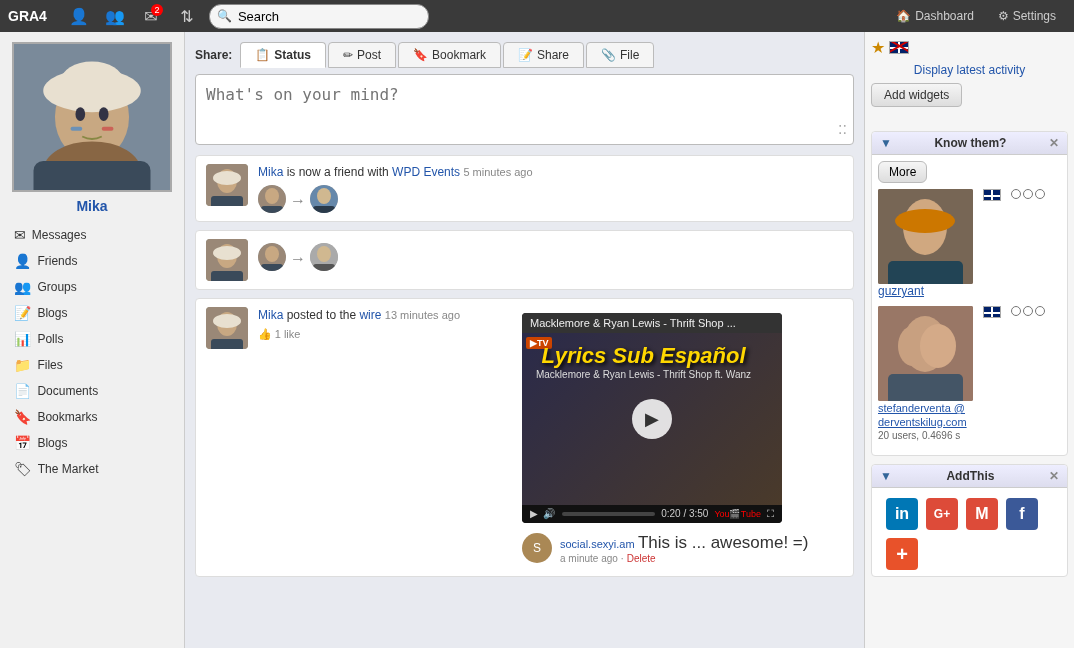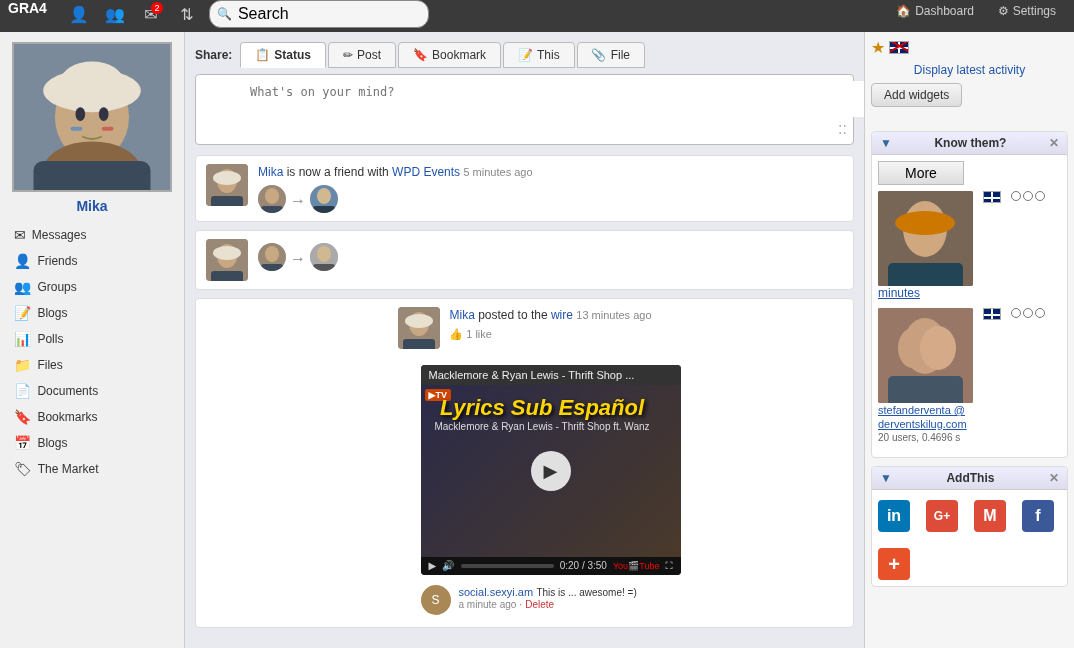--- a/index.html
+++ b/index.html
@@ -1,24 +1,24 @@
 <!DOCTYPE html>
 <html><head>
   <meta charset="utf-8">
   <style>
     * { box-sizing: border-box; margin: 0; padding: 0; }
     body { font-family: Arial, sans-serif; font-size: 12px; background: #e8e8e8; color: #333; width: 1074px; height: 648px; overflow: hidden; }
 
     
-    .topbar { background: #3a3a3a; height: 32px; display: flex; align-items: flex-start; padding: 0 8px; gap: 8px; }
+    .topbar { background: #3a3a3a; height: 32px; display: flex; align-items: center; padding: 0 8px; gap: 8px; }
     .topbar-logo { color: #fff; font-weight: bold; font-size: 14px; margin-right: 10px; }
     .topbar-icon { width: 28px; height: 28px; display: flex; align-items: center; justify-content: center; cursor: pointer; color: #ccc; font-size: 16px; position: relative; }
     .topbar-icon .badge { position: absolute; top: 2px; right: 2px; background: red; color: #fff; border-radius: 50%; font-size: 9px; width: 12px; height: 12px; display: flex; align-items: center; justify-content: center; }
     .topbar-search { flex: 1; max-width: 220px; position: relative; }
-    .topbar-search input { width: 100%; padding: 4px 8px 4px 28px; border-radius: 12px; border: 1px solid #888; background: #f5f5f5; font-size: 16px; }
+    .topbar-search input { width: 100%; padding: 4px 8px 4px 28px; border-radius: 12px; border: 1px solid #888; background: #f5f5f5; font-size: 13px; }
     .topbar-search .search-icon-inner { position: absolute; left: 8px; top: 50%; transform: translateY(-50%); color: #888; }
     .topbar-spacer { flex: 1; }
     .topbar-nav { display: flex; gap: 4px; }
     .topbar-nav-item { color: #ccc; padding: 4px 10px; border-radius: 4px; cursor: pointer; display: flex; align-items: center; gap: 4px; font-size: 12px; }
 
     
     .main-layout { display: flex; height: 616px; }
 
     
     .sidebar { width: 185px; background: #f0f0f0; border-right: 1px solid #ccc; display: flex; flex-direction: column; align-items: center; padding-top: 10px; }
@@ -32,21 +32,21 @@
     .content { flex: 1; overflow-y: auto; padding: 10px; background: #e8eaf0; }
 
     
     .share-bar { display: flex; align-items: center; gap: 0; margin-bottom: 6px; }
     .share-label { font-weight: bold; margin-right: 8px; color: #333; }
     .share-tab { padding: 5px 14px; border: 1px solid #bbb; background: #f5f5f5; cursor: pointer; font-size: 12px; display: flex; align-items: center; gap: 4px; border-radius: 4px 4px 0 0; margin-right: 2px; }
     .share-tab.active { background: #fff; border-bottom-color: #fff; font-weight: bold; }
 
     
     .status-box { background: #fff; border: 1px solid #bbb; border-radius: 4px; padding: 6px; margin-bottom: 10px; }
-    .status-input { width: 100%; border: none; outline: none; resize: none; height: 36px; font-size: 12px; color: #999; padding: 4px; margin-left: 44px; }
+    .status-input { width: 100%; border: none; outline: none; resize: none; height: 36px; font-size: 16px; color: #999; padding: 4px; }
     .status-input-bottom { text-align: right; color: #aaa; font-size: 16px; }
 
     
     .activity-item { background: #fff; border: 1px solid #ddd; border-radius: 4px; padding: 8px 10px; margin-bottom: 8px; display: flex; gap: 10px; }
     .activity-avatar { width: 42px; height: 42px; border-radius: 4px; background: #998; flex-shrink: 0; overflow: hidden; display: flex; align-items: center; justify-content: center; color: #fff; font-size: 18px; }
     .activity-body { flex: 1; }
     .activity-text { line-height: 1.4; margin-bottom: 4px; }
     .activity-text a { color: #2255aa; text-decoration: none; }
     .activity-text .time { color: #888; font-size: 11px; }
     .activity-avatars { display: flex; align-items: center; gap: 4px; margin-top: 4px; }
@@ -65,44 +65,44 @@
     .play-btn { width: 40px; height: 40px; background: rgba(255,255,255,0.85); border-radius: 50%; display: flex; align-items: center; justify-content: center; font-size: 18px; cursor: pointer; }
     .video-controls { background: #111; padding: 3px 8px; display: flex; align-items: center; gap: 6px; font-size: 10px; color: #ccc; flex-shrink: 0; }
     .progress-bar { flex: 1; height: 4px; background: #444; border-radius: 2px; }
     .progress-fill { width: 0%; height: 100%; background: #cc0000; border-radius: 2px; }
 
     
     .comment-item { display: flex; gap: 8px; padding: 4px 0; align-items: flex-start; }
     .comment-avatar { width: 30px; height: 30px; border-radius: 50%; background: #aa8855; flex-shrink: 0; display: flex; align-items: center; justify-content: center; color: #fff; font-size: 12px; }
     .comment-body { flex: 1; }
     .comment-author { color: #2255aa; font-size: 11px; }
-    .comment-text { font-size: 10px; }
+    .comment-text { font-size: 17px; }
     .comment-meta { color: #888; font-size: 10px; }
     .comment-meta a { color: #cc3333; text-decoration: none; }
 
     
     .right-sidebar { width: 210px; background: #f5f5f5; border-left: 1px solid #ccc; padding: 6px; overflow-y: auto; }
     .right-sidebar-top { display: flex; align-items: center; gap: 4px; margin-bottom: 6px; }
     .activity-display { font-size: 12px; color: #2255aa; cursor: pointer; margin-bottom: 6px; text-align: center; }
     .add-widgets-btn { background: linear-gradient(#f5f5f5, #ddd); border: 1px solid #bbb; border-radius: 4px; padding: 4px 12px; cursor: pointer; font-size: 12px; color: #333; margin-bottom: 24px; }
 
     
     .widget { background: #fff; border: 1px solid #ddd; border-radius: 4px; margin-bottom: 8px; }
     .widget-header { background: linear-gradient(#eef, #dde); border-bottom: 1px solid #ccc; padding: 4px 8px; display: flex; align-items: center; justify-content: space-between; font-weight: bold; font-size: 12px; border-radius: 4px 4px 0 0; }
     .widget-close { color: #888; cursor: pointer; }
     .widget-body { padding: 6px; }
-    .more-btn { background: linear-gradient(#f5f5f5, #ddd); border: 1px solid #bbb; border-radius: 0; padding: 3px 26px; cursor: pointer; font-size: 14px; margin-bottom: 6px; }
+    .more-btn { background: linear-gradient(#f5f5f5, #ddd); border: 1px solid #bbb; border-radius: 6px; padding: 3px 10px; cursor: pointer; font-size: 12px; margin-bottom: 6px; }
     .know-them-person { margin-bottom: 8px; }
     .know-them-photo { width: 95px; height: 95px; background: #886655; border-radius: 2px; overflow: hidden; display: flex; align-items: center; justify-content: center; font-size: 30px; color: #fff; }
     .know-them-person-row { display: flex; gap: 6px; align-items: flex-start; }
     .know-them-info { font-size: 11px; }
     .know-them-info .stat { color: #666; font-size: 10px; }
 
     
-    .addthis-icons { display: flex; gap: 16px; flex-wrap: wrap; margin-top: 4px; }
+    .addthis-icons { display: flex; gap: 8px; flex-wrap: wrap; margin-top: 4px; margin-left: 8px; }
     .addthis-icon { width: 32px; height: 32px; border-radius: 4px; display: flex; align-items: center; justify-content: center; font-size: 16px; font-weight: bold; color: #fff; cursor: pointer; }
 
     
     ::-webkit-scrollbar { width: 6px; }
     ::-webkit-scrollbar-thumb { background: #bbb; border-radius: 3px; }
   </style>
 </head>
 <body>
 
 <div class="topbar">
@@ -220,21 +220,21 @@
       <div class="share-tab">
         <span>✏</span>
         <span>Post</span>
       </div>
       <div class="share-tab">
         <span>🔖</span>
         <span>Bookmark</span>
       </div>
       <div class="share-tab">
         <span>📝</span>
-        <span>This</span>
+        <span>Share</span>
       </div>
       <div class="share-tab">
         <span>📎</span>
         <span>File</span>
       </div>
     </div>
 
     <div class="status-box">
       <textarea class="status-input" placeholder="What's on your mind?" style=""></textarea>
       <div class="status-input-bottom">::</div>
@@ -299,21 +299,21 @@
             <svg width="28" height="28">
                 <rect width="28" height="28" fill="#aaaaaa" rx="14"></rect>
                 <ellipse cx="14" cy="11" rx="7" ry="8" fill="#d0b890"></ellipse>
                 <rect x="3" y="21" width="22" height="8" fill="#555" rx="3"></rect>
               </svg>
           </div>
         </div>
       </div>
     </div>
 
-    <div class="activity-item" style="flex-direction:column;align-items:center;">
+    <div class="activity-item" style="flex-direction:row;">
       <div style="display:flex;gap:10px;">
         <div class="activity-avatar">
           <svg width="42" height="42">
             <rect width="42" height="42" fill="#9a8877"></rect>
             <ellipse cx="21" cy="17" rx="10" ry="12" fill="#c8a882"></ellipse>
             <ellipse cx="21" cy="14" rx="14" ry="7" fill="#e8e0d0"></ellipse>
             <rect x="5" y="32" width="32" height="12" fill="#3a4a5a" rx="3"></rect>
           </svg>
         </div>
         <div class="activity-body">
@@ -416,21 +416,21 @@
               </div>
             </div>
             <div style="display:flex;flex-direction:column;gap:3px;margin-left:4px;">
               <div style="display:flex;gap:2px;align-items:center;">
                 <input type="radio" name="p1" style="width: 10px; height: 10px;">
                 <input type="radio" name="p1" style="width: 10px; height: 10px;">
                 <input type="radio" name="p1" style="width: 10px; height: 10px;">
               </div>
             </div>
           </div>
-          <a href="#" style="color:#2255aa;font-size:12px;">minutes</a>
+          <a href="#" style="color:#2255aa;font-size:12px;">guzryant</a>
         </div>
 
         
         <div class="know-them-person">
           <div class="know-them-person-row">
             <div class="know-them-photo">
               <svg width="95" height="95">
                 <rect width="95" height="95" fill="#997766"></rect>
                 <ellipse cx="47" cy="38" rx="22" ry="28" fill="#c8a080"></ellipse>
                 <rect x="10" y="72" width="75" height="30" fill="#445566" rx="5"></rect>

